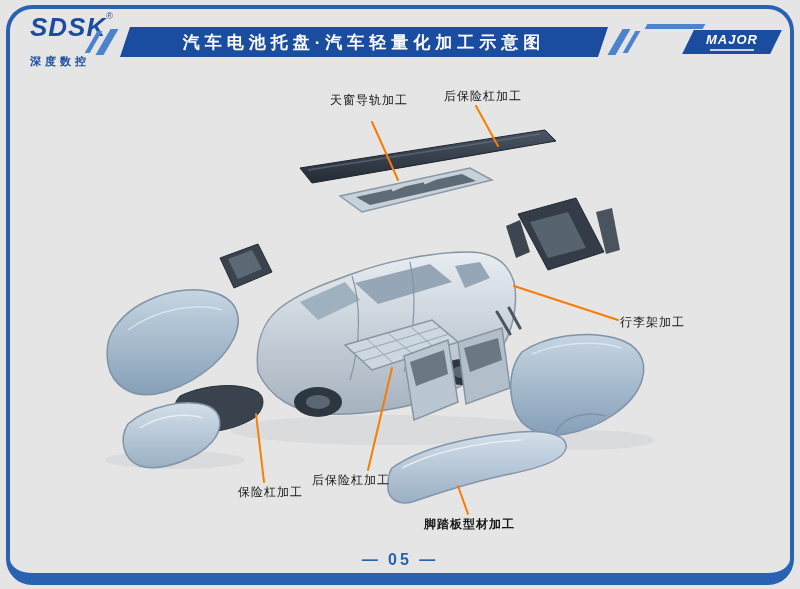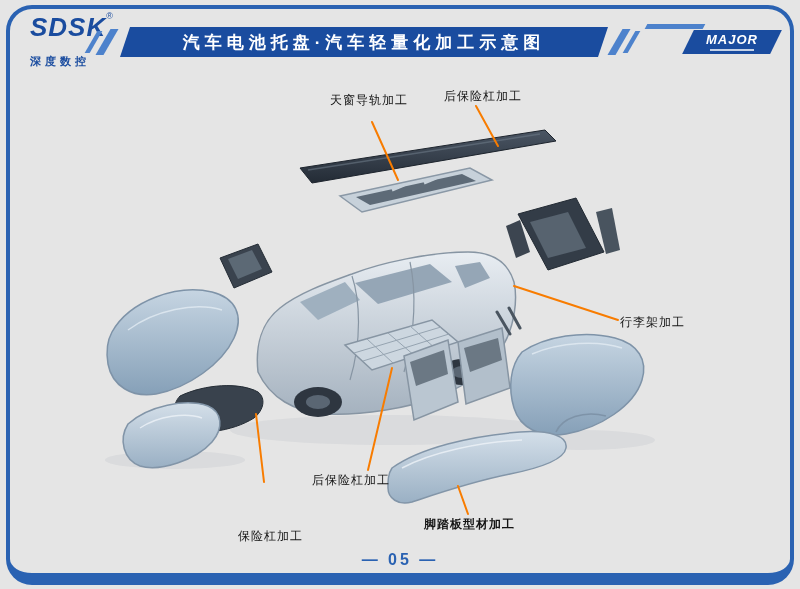--- a/index.html
+++ b/index.html
@@ -34,21 +34,21 @@
   .major-box .subline{width:44px;height:2px;background:rgba(255,255,255,.75);margin-top:3px;}
 
   
   .art{position:absolute;left:0;top:0;width:800px;height:589px;}
 
   
   .part-label{position:absolute;font-size:12px;color:#141414;white-space:nowrap;letter-spacing:1px;}
   #label-sunroof{left:330px;top:92px;text-align:right;}
   #label-rearbumper{left:444px;top:88px;}
   #label-roofrack{left:620px;top:314px;}
-  #label-frontbumper{left:238px;top:484px;margin-top:44px;}
+  #label-frontbumper{left:238px;top:484px;}
   #label-batterytray{left:312px;top:472px;}
   #label-runningboard{left:424px;top:516px;font-weight:bold;}
 
   
   .page-num{position:absolute;left:0;right:0;bottom:20px;text-align:center;
     color:#2a62b2;font-weight:bold;font-size:16px;letter-spacing:3px;}
 </style>
 </head>
 <body>
 

